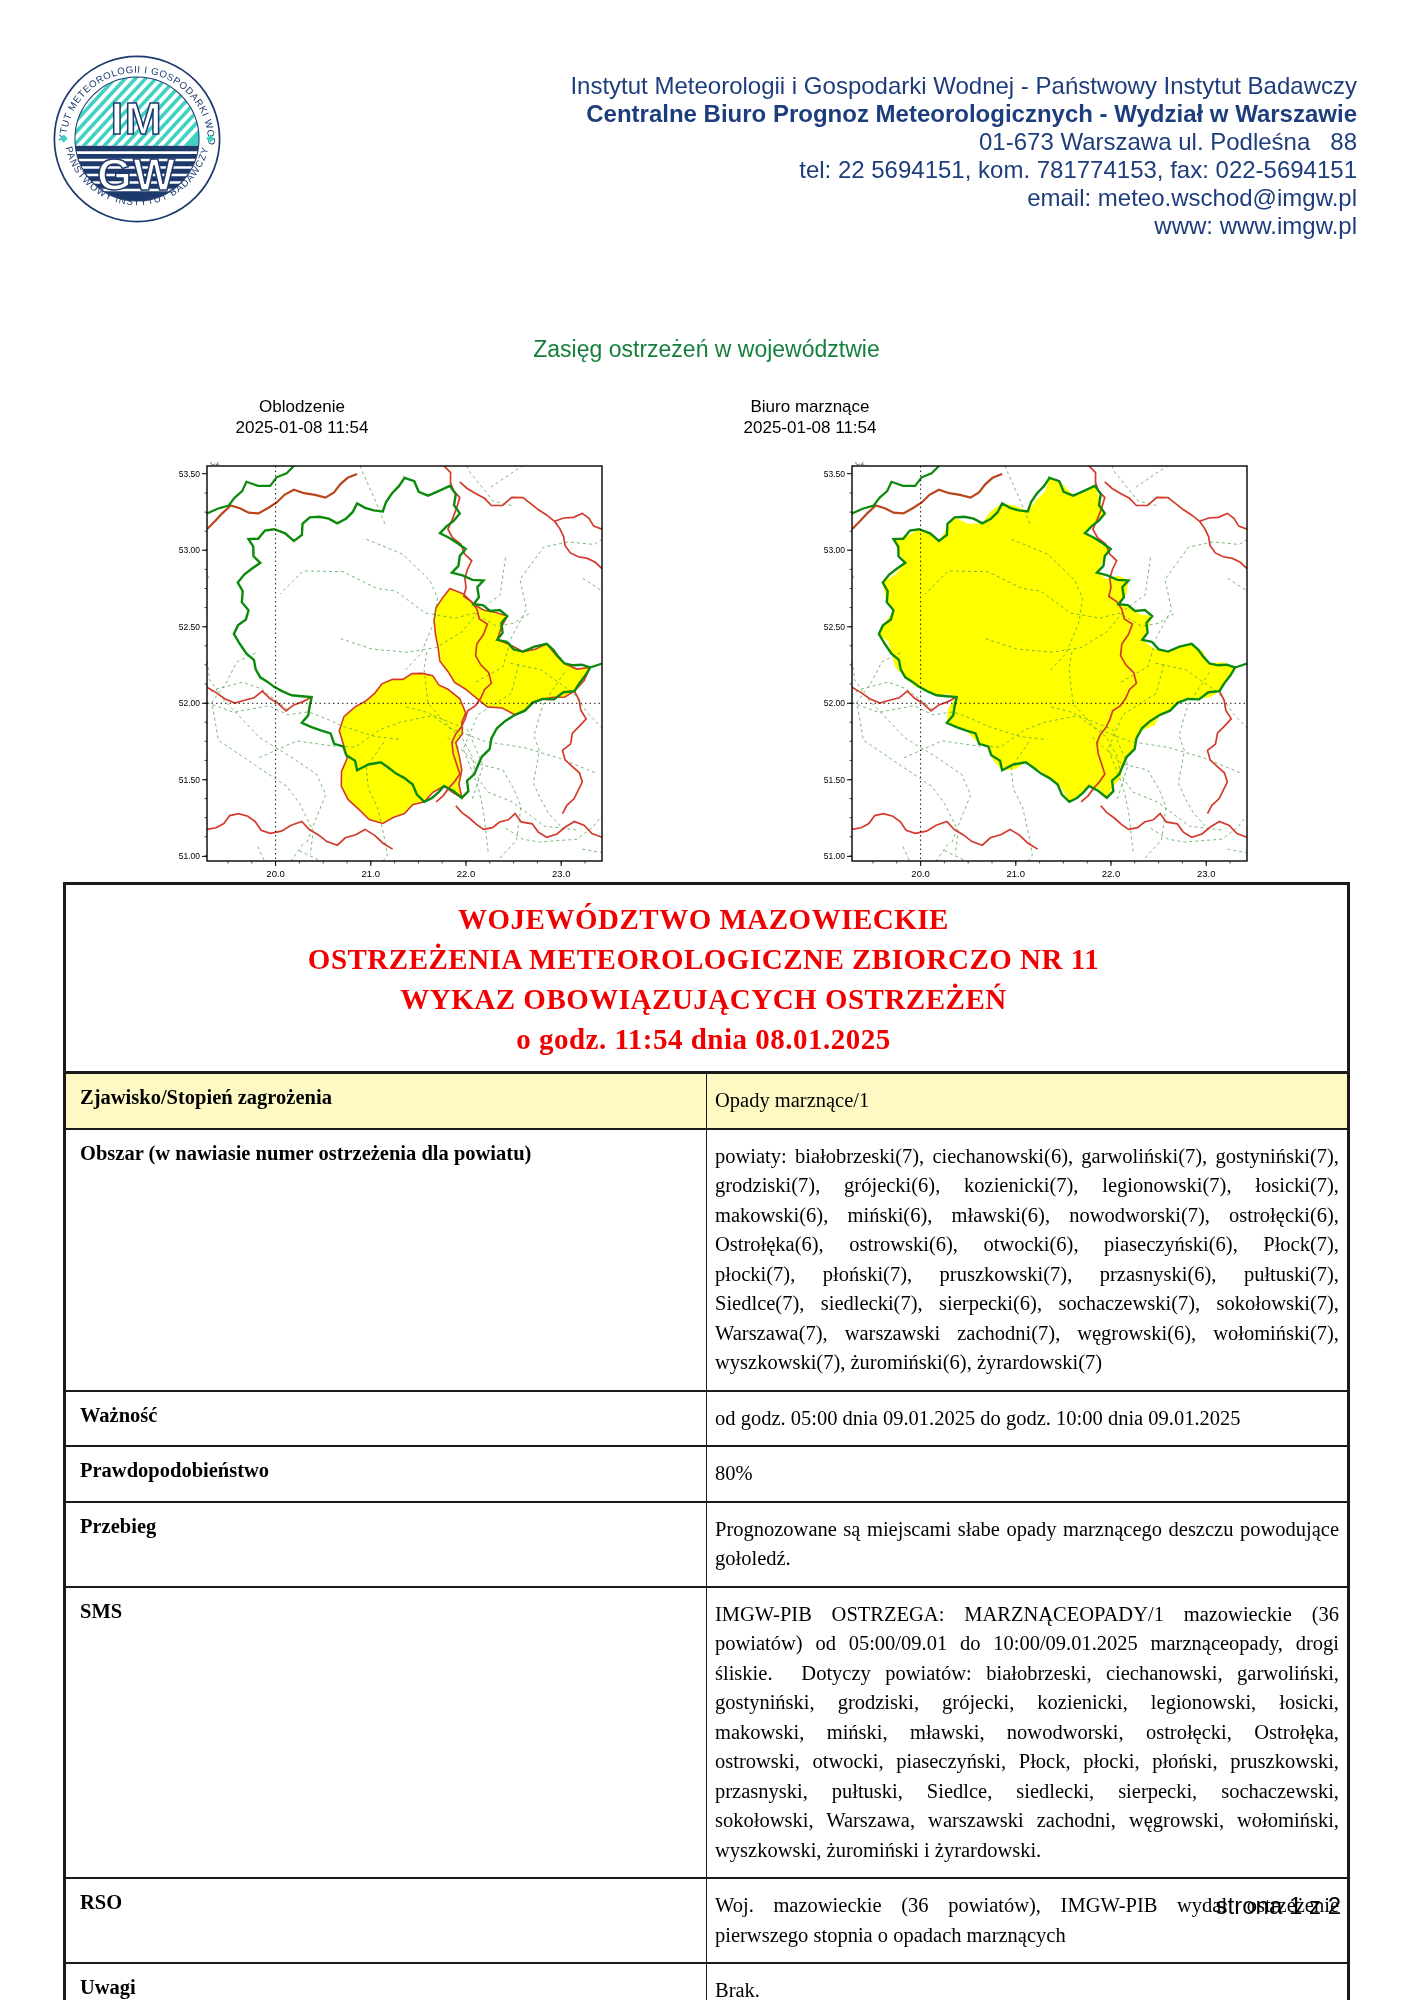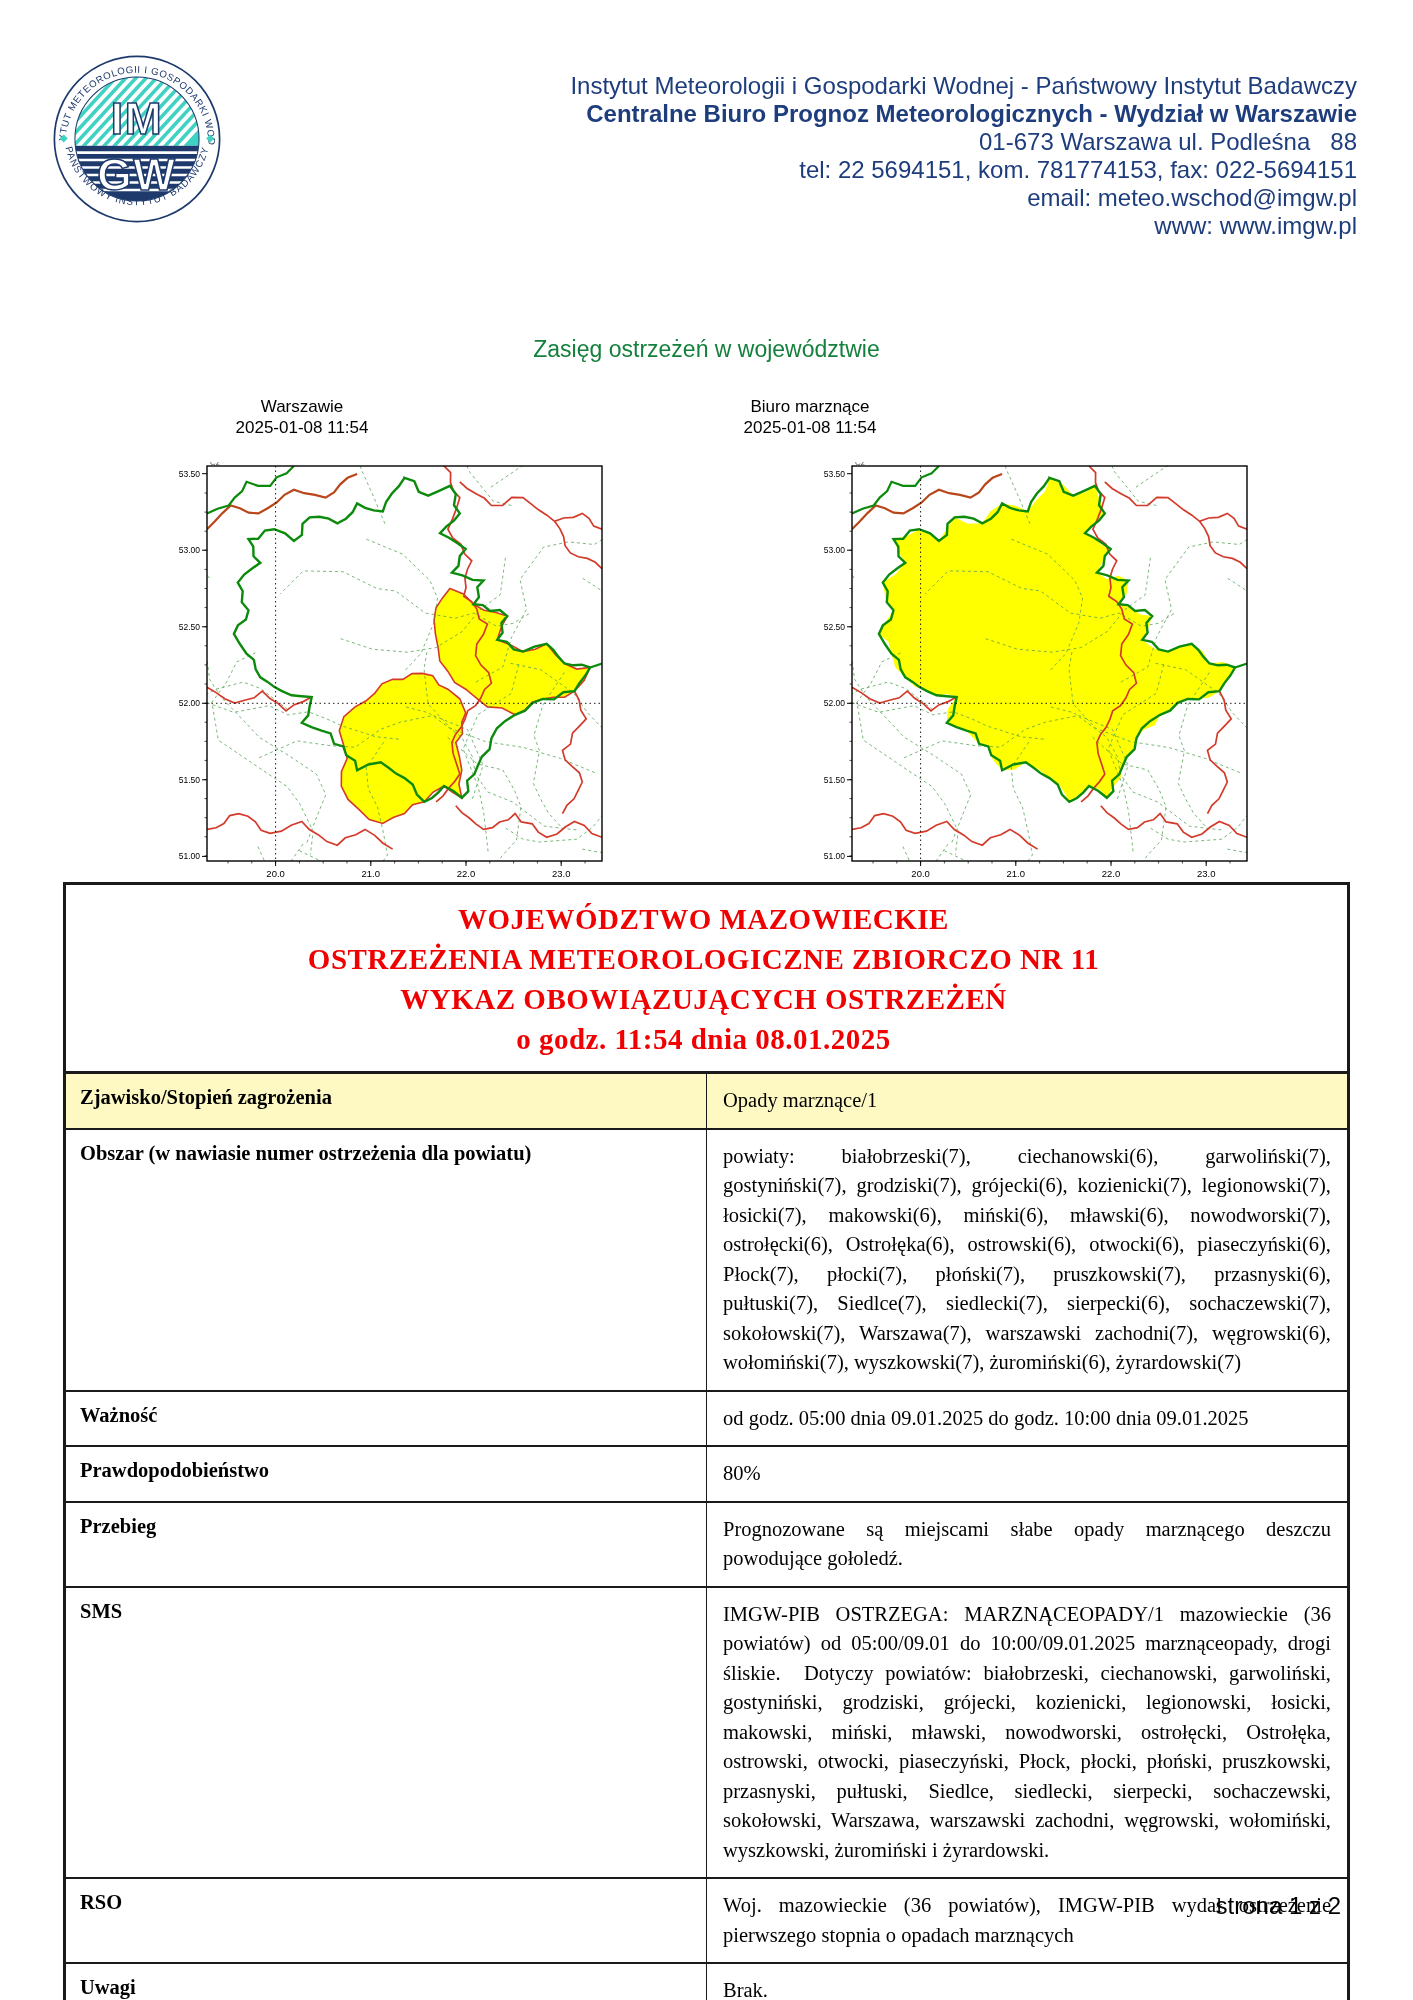--- a/index.html
+++ b/index.html
@@ -21,21 +21,21 @@
   .map-svg{position:absolute;top:462px;width:470px;height:430px;}
   #map0{left:152px;}
   #map1{left:797px;}
 
   
   .warn-table{position:absolute;left:63px;top:882px;width:1287px;border-collapse:collapse;
               font-family:"Liberation Serif",serif;font-size:20.5px;color:#000;table-layout:fixed;}
   .warn-table,.warn-table td{border:2px solid #1a1a1a;}
   .warn-table{border-width:3px;}
   .warn-table td.lbl{width:345px;font-weight:bold;padding:12px 12px 12px 14px;vertical-align:top;border-right-width:1px;}
-  .warn-table td.val{padding:12px 16px;vertical-align:top;border-left-width:1px;white-space:pre-wrap;text-align:justify;line-height:29.5px;}
+  .warn-table td.val{padding:12px 8px;vertical-align:top;border-left-width:1px;white-space:pre-wrap;text-align:justify;line-height:29.5px;}
   .warn-table tr.hl td{background:#fef9c3;}
   .title-cell{border-bottom-width:3px !important;padding:14px 10px 12px 4px;}
   .tbl-title{ text-align:center;color:#f00000;font-weight:bold;font-size:29px;line-height:40px;letter-spacing:0.5px;}
 
   .footer{position:absolute;right:72px;top:1892px;font-size:24px;color:#000;}
 </style>
 </head>
 <body>
 
 <div class="page">
@@ -95,21 +95,21 @@
     <div class="bold">Centralne Biuro Prognoz Meteorologicznych - Wydział w Warszawie</div>
     <div>01-673 Warszawa ul. Podleśna   88</div>
     <div>tel: 22 5694151, kom. 781774153, fax: 022-5694151</div>
     <div>email: meteo.wschod@imgw.pl</div>
     <div>www: www.imgw.pl</div>
   </div>
 
   <div class="section-title">Zasięg ostrzeżeń w województwie</div>
 
   <div class="map-title left">
-    <span>Warszawie</span><br>
+    <span>Oblodzenie</span><br>
     <span>2025-01-08 11:54</span>
   </div>
   <div class="map-title right">
     <span>Biuro marznące</span><br>
     <span>2025-01-08 11:54</span>
   </div>
 
   <svg id="map0" class="map-svg" viewBox="0 0 470 430">
       <g transform="translate(55,4)">
         <g clip-path="url(#clip0)">

